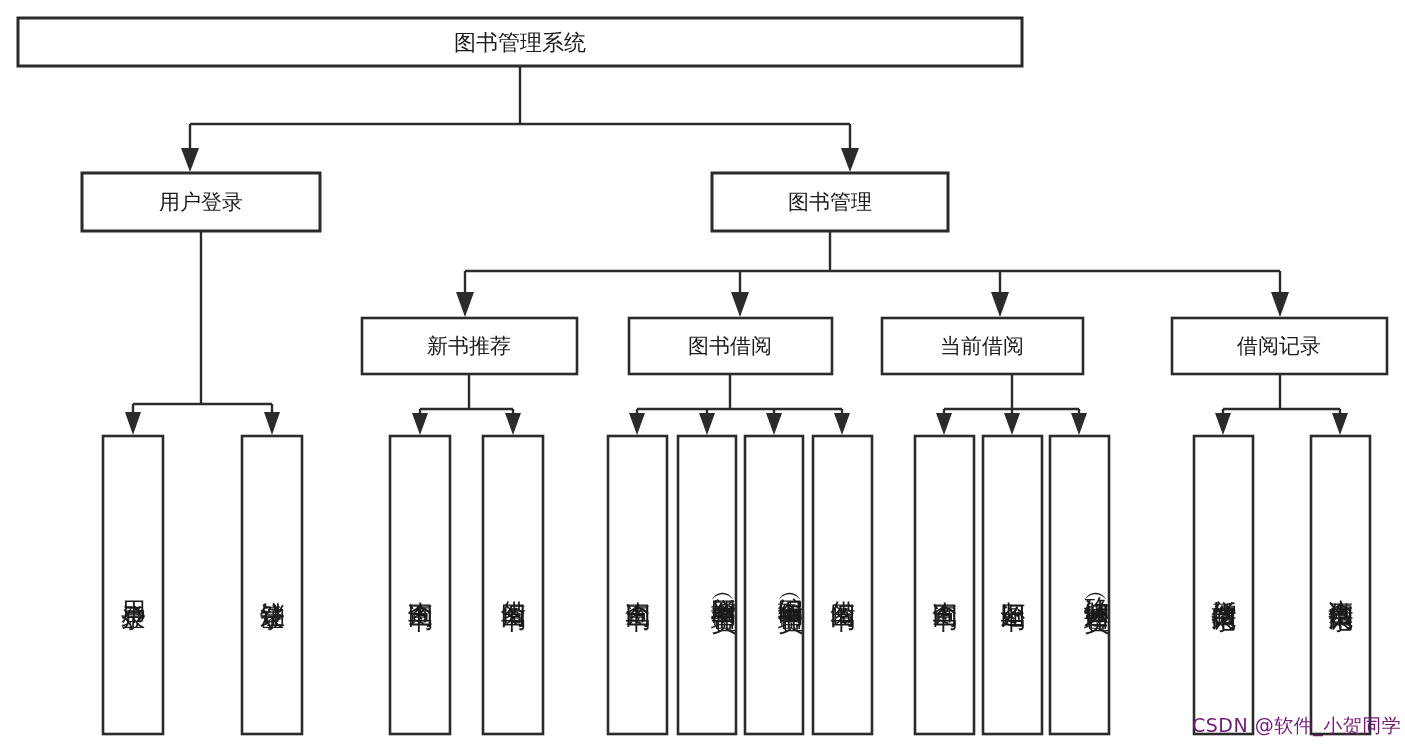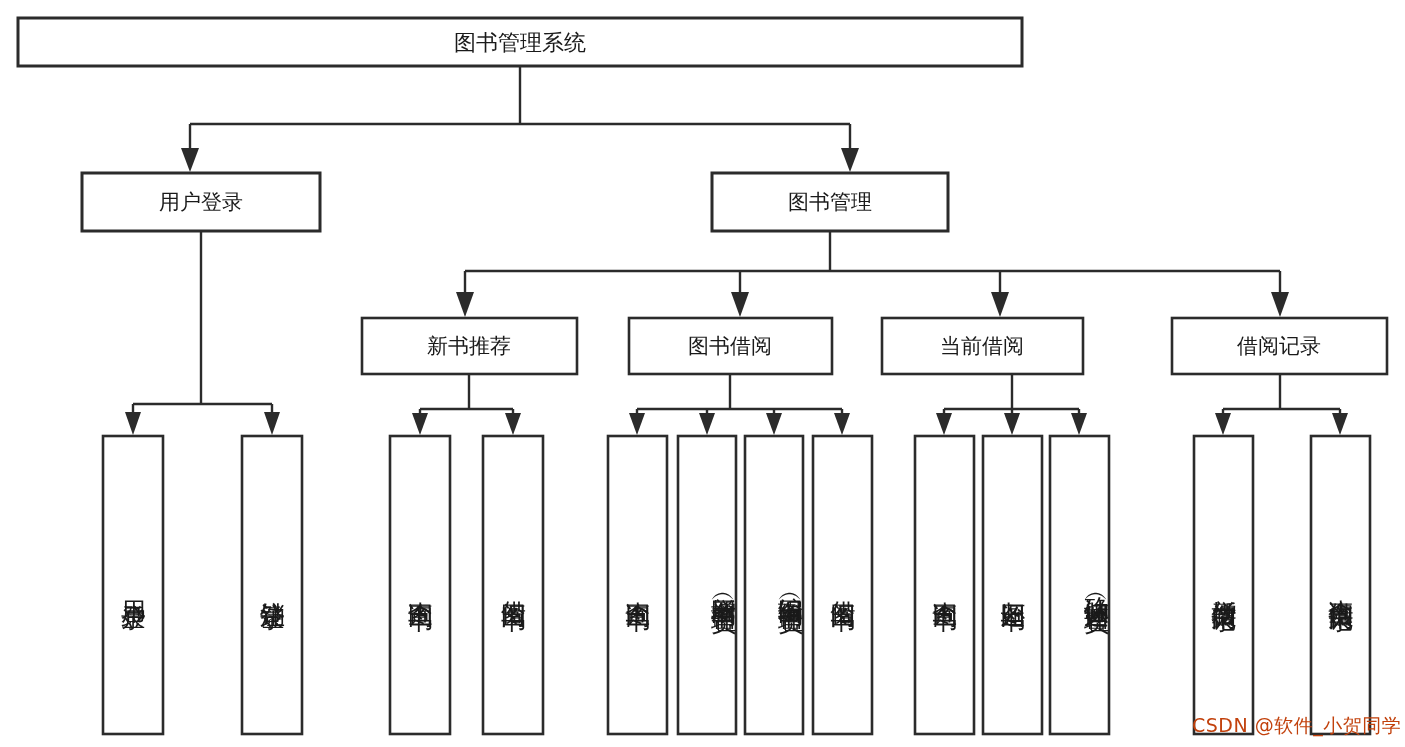--- a/index.html
+++ b/index.html
@@ -74,21 +74,21 @@
     white-space: nowrap;
     pointer-events: none;
   }
   .leaf-label.centered {
     align-items: center;
   }
   .watermark {
     position: absolute;
     font-family: "DejaVu Sans", "Liberation Sans", sans-serif;
     font-size: 19px;
-    color: #c2410c;
+    color: #701a75;
     white-space: nowrap;
     letter-spacing: 0.5px;
   }
 </style>
 </head>
 <body>
 
 <div id="diagram-root">
 
   <svg class="flow" viewBox="0 0 1405 747">

